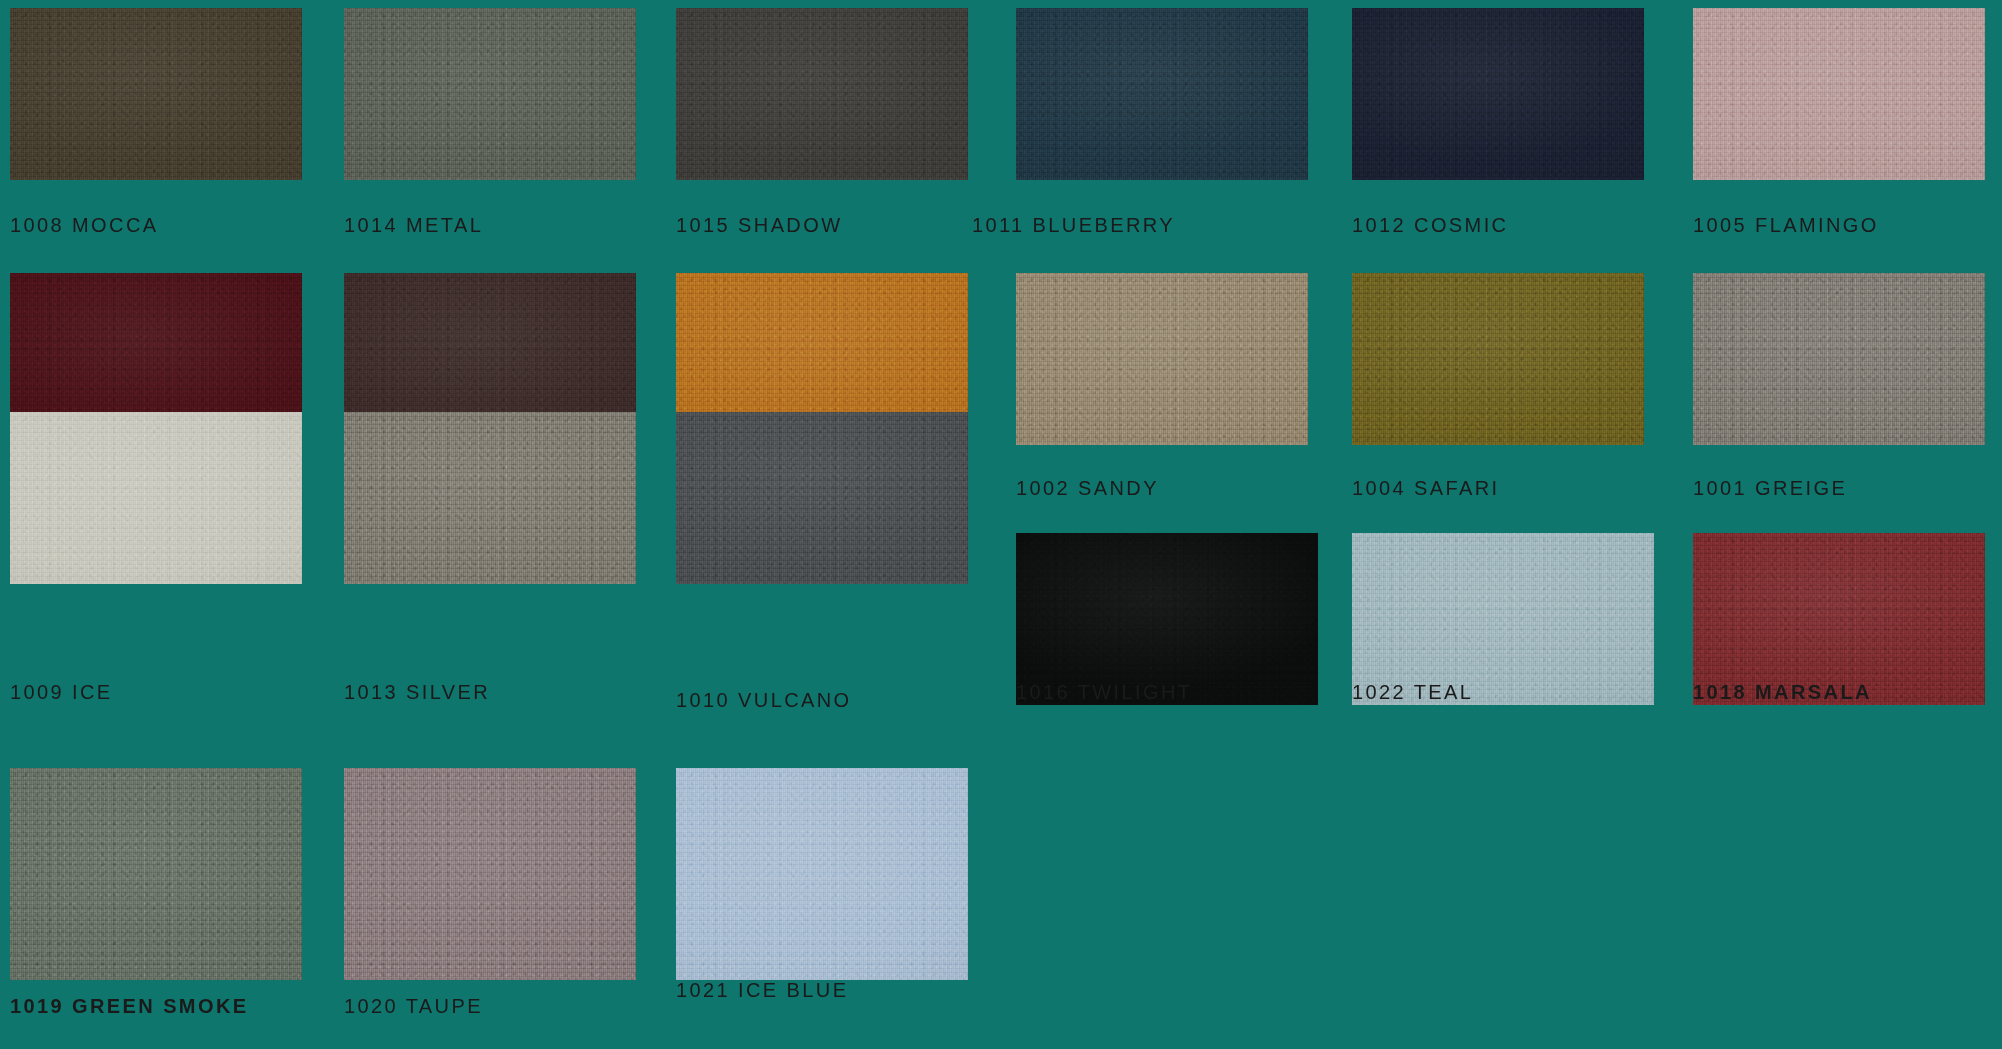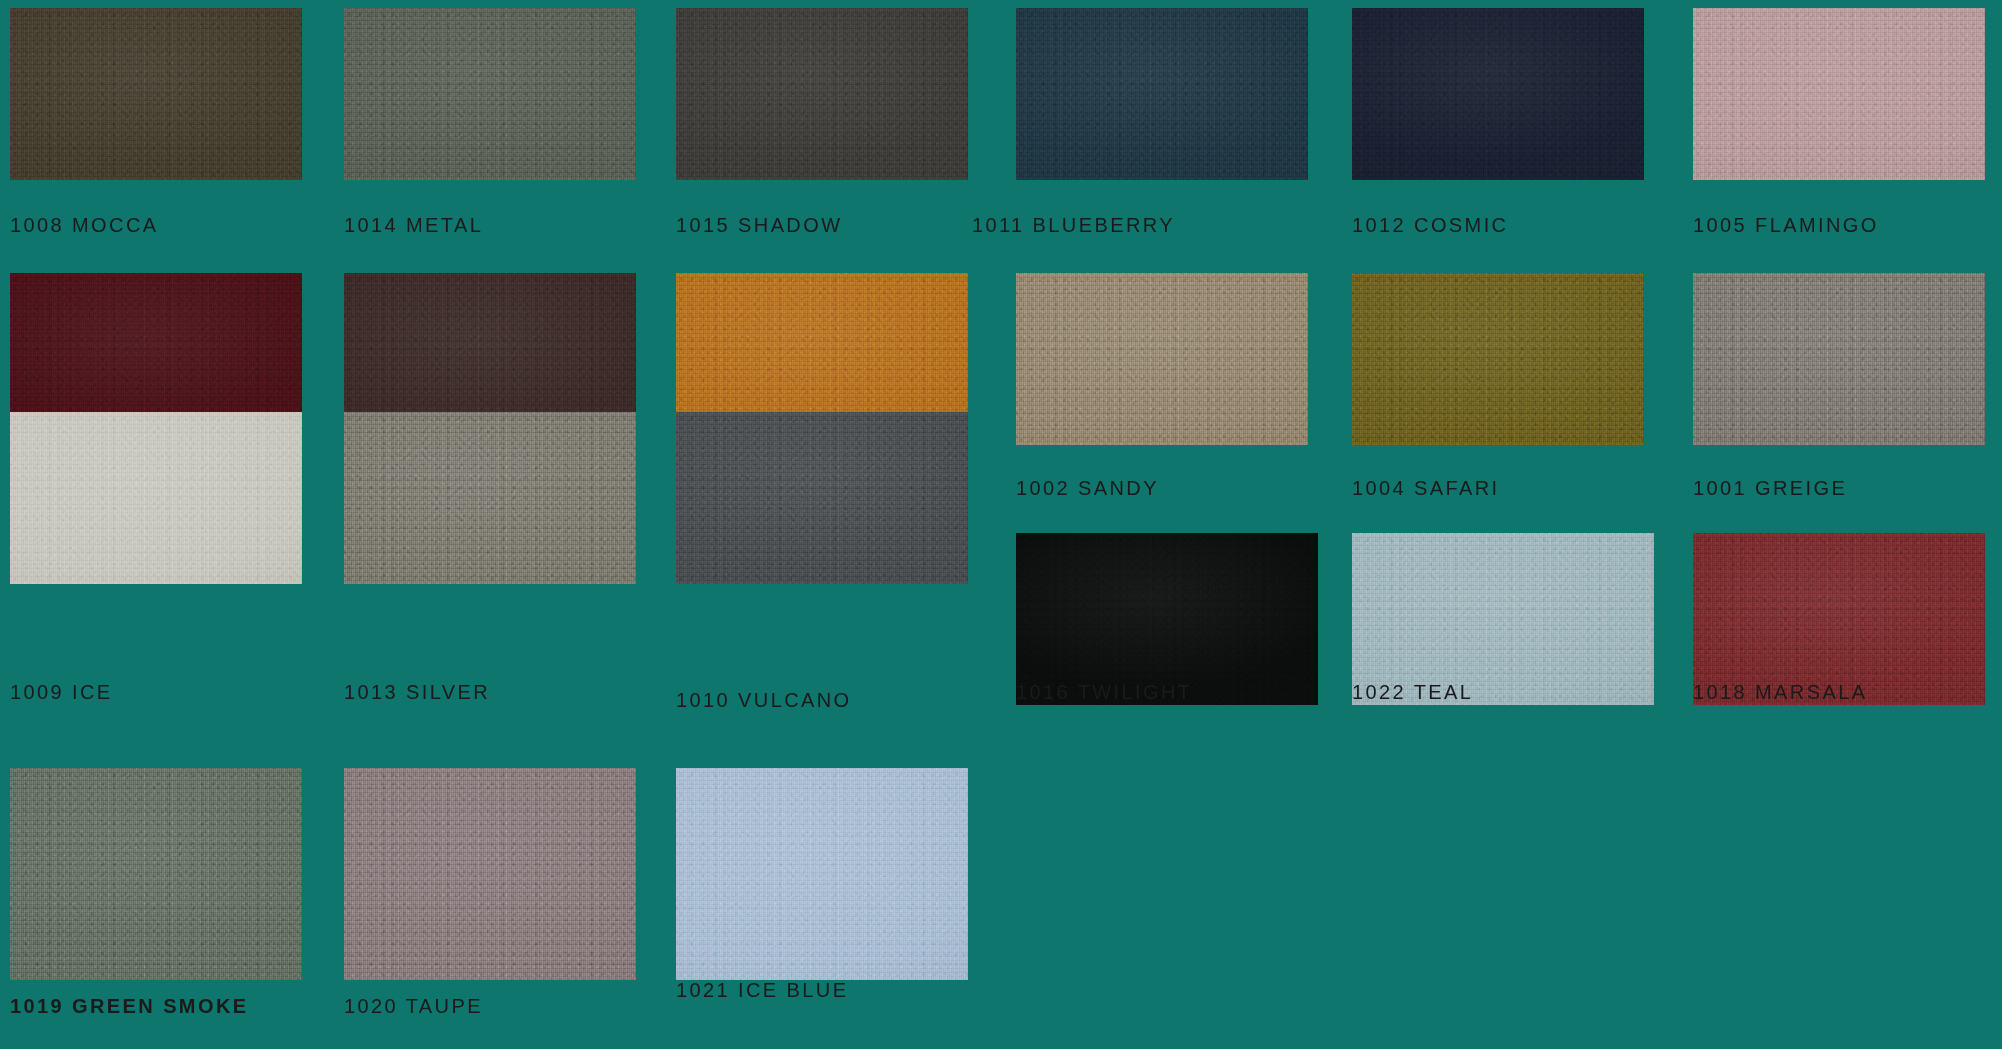--- a/index.html
+++ b/index.html
@@ -215,21 +215,21 @@
       <div class="swatch-chip" style="background-color: rgb(159, 182, 188);">
         <div class="chip-shade"></div>
       </div>
     </div>
     <div class="swatch-label" style="left: 1352px; top: 682px;">1022 TEAL</div>
     <div class="swatch-cell" style="left: 1693px; top: 533px; width: 292px; height: 172px;">
       <div class="swatch-chip" style="background-color: rgb(122, 42, 45);">
         <div class="chip-shade"></div>
       </div>
     </div>
-    <div class="swatch-label" style="left: 1693px; top: 682px;">1018 MARSALA</div>
+    <div class="swatch-label" style="left: 1693px; top: 682px; font-weight: bold;">1018 MARSALA</div>
     <div class="swatch-cell" style="left: 10px; top: 768px; width: 292px; height: 212px;">
       <div class="swatch-chip" style="background-color: rgb(102, 112, 100);">
         <div class="chip-shade"></div>
       </div>
     </div>
     <div class="swatch-label" style="left: 10px; top: 996px; font-weight: bold;">1019 GREEN SMOKE</div>
     <div class="swatch-cell" style="left: 344px; top: 768px; width: 292px; height: 212px;">
       <div class="swatch-chip" style="background-color: rgb(138, 123, 125);">
         <div class="chip-shade"></div>
       </div>

